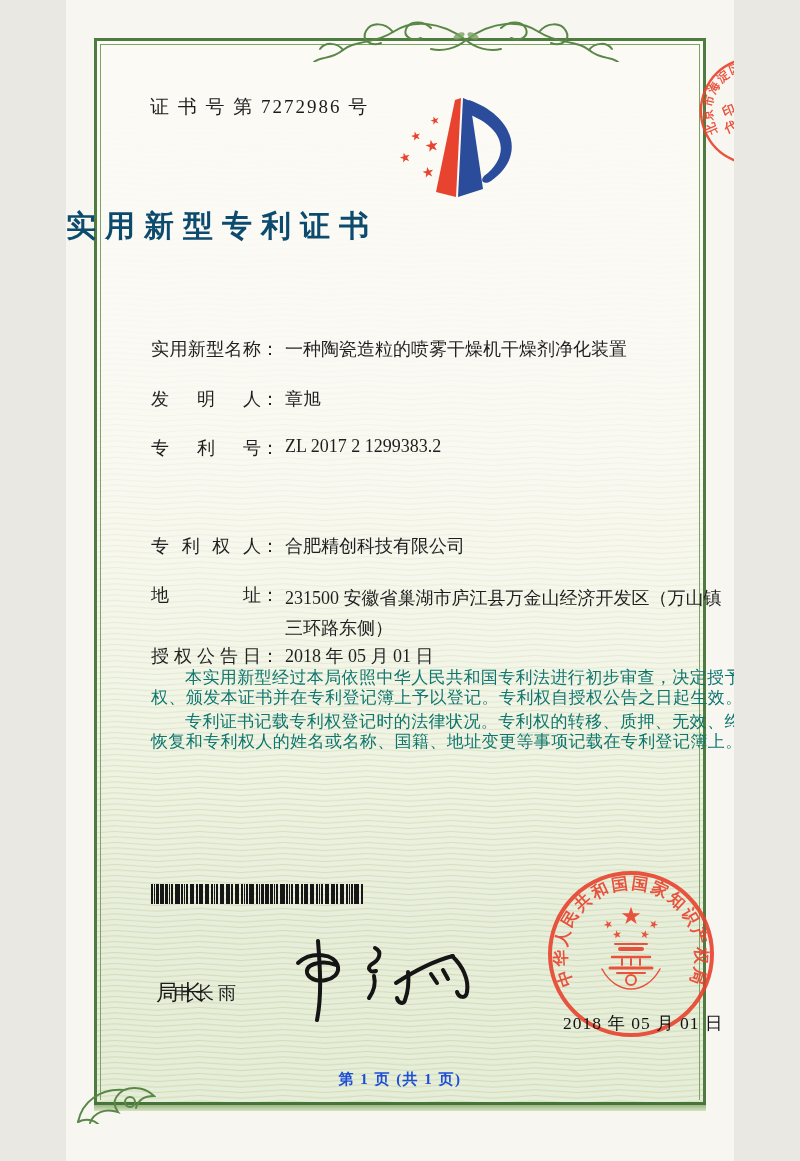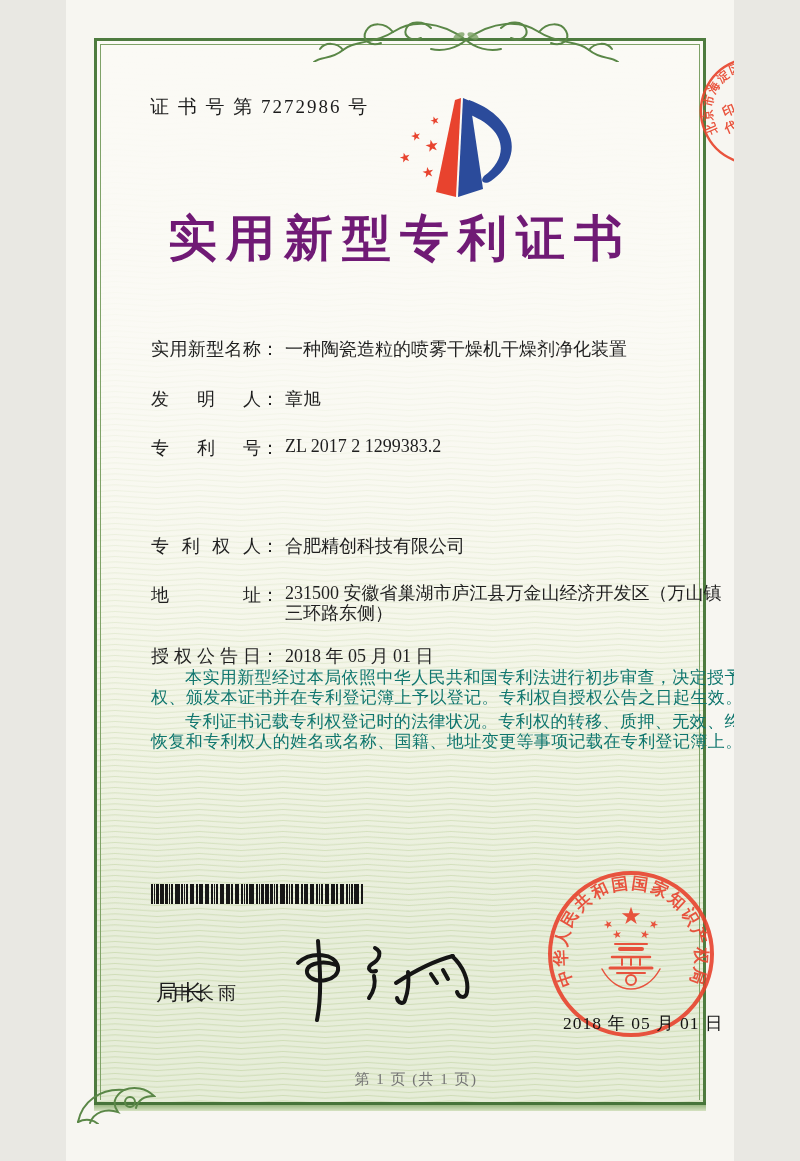--- a/index.html
+++ b/index.html
@@ -11,44 +11,44 @@
   .waves-fade { position:absolute; left:0; top:0; width:100%; height:100%;
     background:linear-gradient(180deg,rgba(251,250,245,1) 0%,rgba(251,250,245,0.9) 28%,rgba(249,249,240,0.55) 52%,rgba(248,248,238,0.12) 72%,rgba(248,248,238,0) 85%); }
   .frame-outer { position:absolute; left:28px; right:28px; top:38px; bottom:59px;
     border:3px solid #4e7b3f; border-bottom:none; }
   .frame-inner { position:absolute; left:34px; right:34px; top:44px; bottom:61px;
     border:1px solid #7fa268; border-bottom:none; }
   .bottom-line { position:absolute; left:28px; right:28px; top:1102px; height:6px;
     border-top:3px solid #47743a; background:linear-gradient(180deg,#9ab782,#d6e2c2); }
   .ornament { position:absolute; }
   .cert-number { position:absolute; left:84px; top:94px; font-size:19px; letter-spacing:2px; color:#1c1c1c; }
-  .title { position:absolute; left:0; width:100%; top:206px; text-align:center;
-    font-size:49px; font-weight:bold; letter-spacing:9px; color:#701a75; }
+  .title { position:absolute; left:0; width:100%; top:206px; 
+    font-size:30px; font-weight:bold; letter-spacing:9px; color:#0c4a6e; }
   .field { position:absolute; left:85px; font-size:18px; color:#1f1f1f; white-space:nowrap; }
   .fl { display:inline-block; width:110px; text-align:justify; text-align-last:justify; vertical-align:top; }
   .fc { vertical-align:top; }
   .fv { margin-left:6px; vertical-align:top; }
-  .fv.addr { display:inline-block; white-space:normal; width:444px; line-height:20px; }
+  .fv.addr { display:inline-block; white-space:normal; width:444px; line-height:30px; }
   .paras { position:absolute; left:85px; top:668px; width:634px; font-size:17px;
     line-height:20px; color:#0f766e; letter-spacing:0.4px; }
   .paras p { margin:0 0 4px 0; text-indent:2em; }
   .barcode { position:absolute; left:85px; top:884px; width:212px; height:20px;
     background-image:
       repeating-linear-gradient(90deg,#161616 0 2px,rgba(0,0,0,0) 2px 5px),
       repeating-linear-gradient(90deg,#161616 0 1px,rgba(0,0,0,0) 1px 7px),
       repeating-linear-gradient(90deg,#161616 0 1px,rgba(0,0,0,0) 1px 3px); }
   .signer-title { position:absolute; left:90px; top:978px; font-size:22px; letter-spacing:4px; color:#1b1b1b; }
   .signer-name  { position:absolute; left:108px; top:981px; font-size:18px; letter-spacing:4px; color:#1b1b1b; }
   .signature { position:absolute; left:205px; top:918px; }
   .tax-stamp { position:absolute; left:631px; top:54px; width:114px; height:114px;
     transform:rotate(-22deg); opacity:0.92; }
   .issue-seal { position:absolute; left:477px; top:866px; width:176px; height:176px; opacity:0.9; }
   .issue-date { position:absolute; left:497px; top:1011px; font-size:17.5px; letter-spacing:1px; color:#131313; }
-  .footer { position:absolute; left:16px; width:100%; top:1070px; text-align:center;
-    font-size:15px; letter-spacing:1.5px; color:#737373; }
+  .footer { position:absolute; left:0; width:100%; top:1070px; text-align:center;
+    font-size:15px; letter-spacing:1.5px; color:#1d4ed8;font-weight:bold; }
   .logo { position:absolute; left:328px; top:94px; }
 </style>
 </head>
 <body>
 
 <div class="page">
 
   <div class="inner-bg">
     <svg class="waves" width="744" height="1070">
       <defs>

